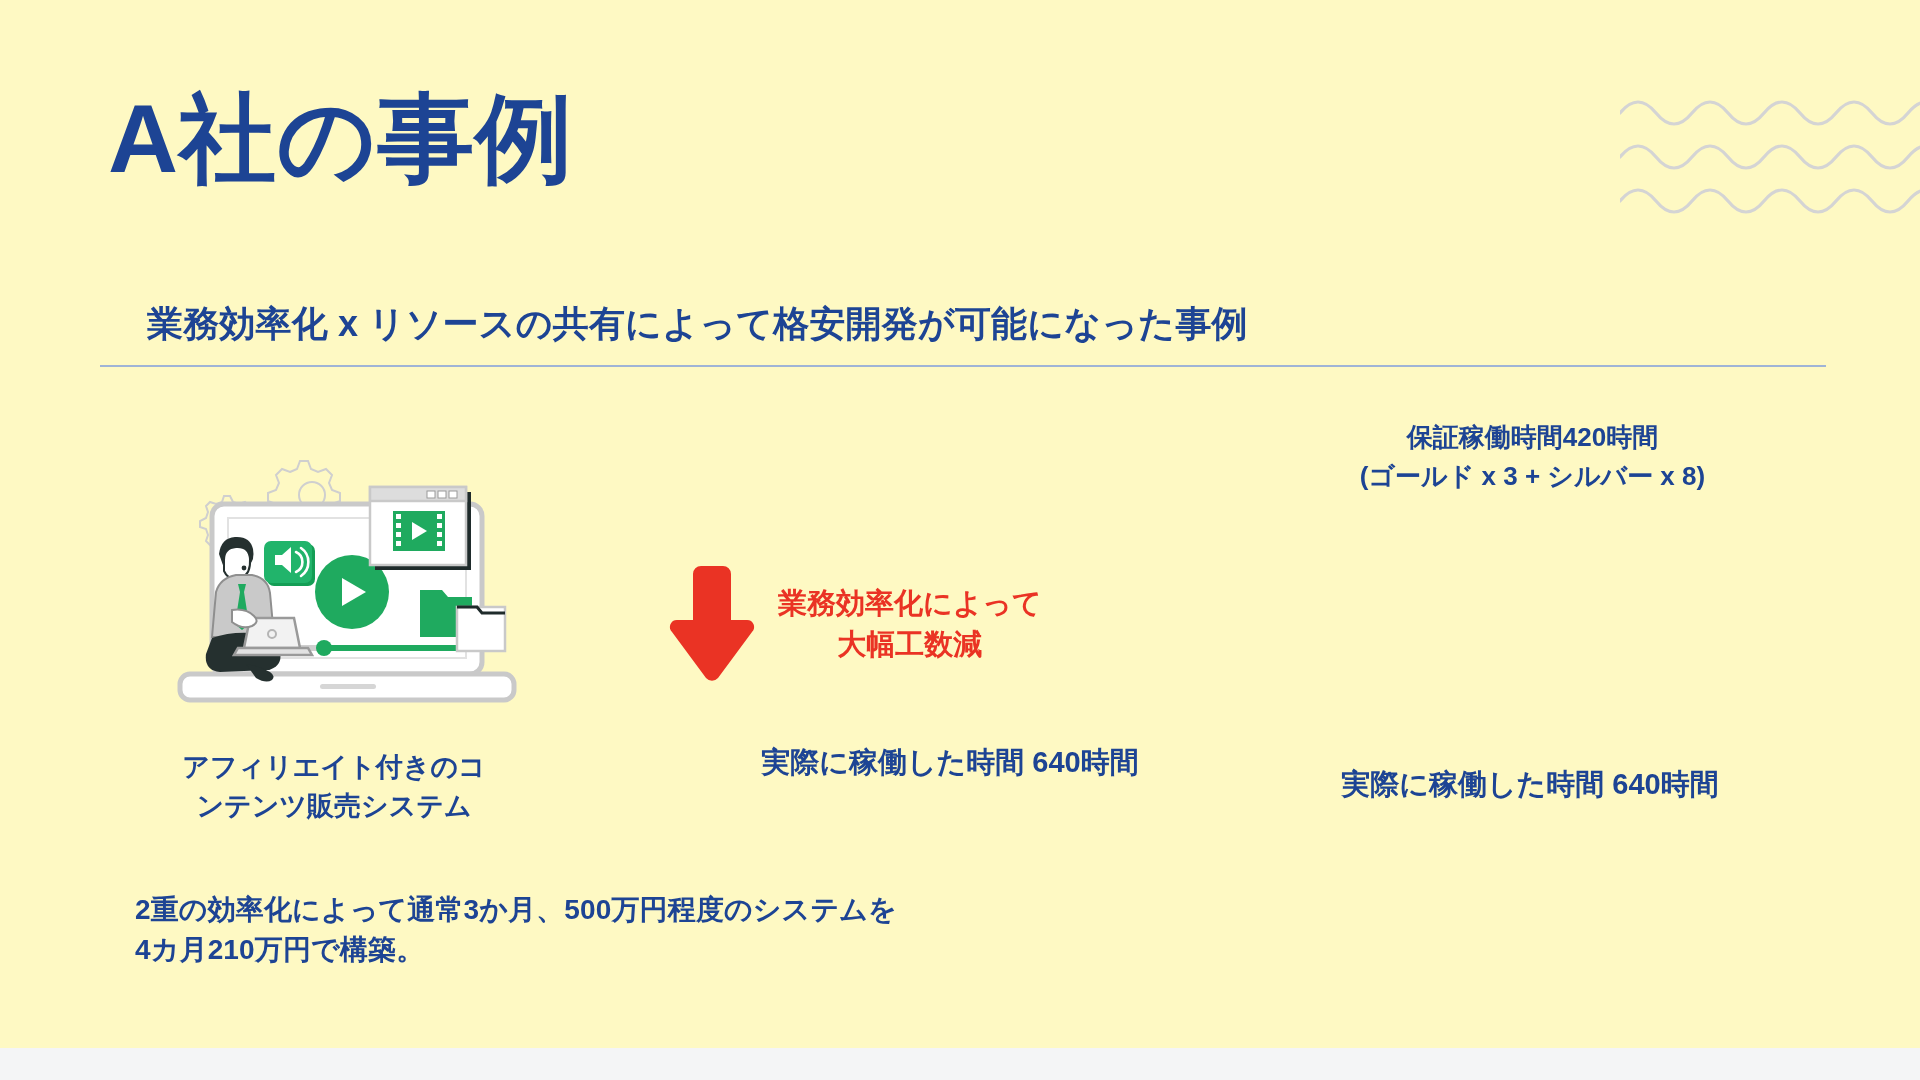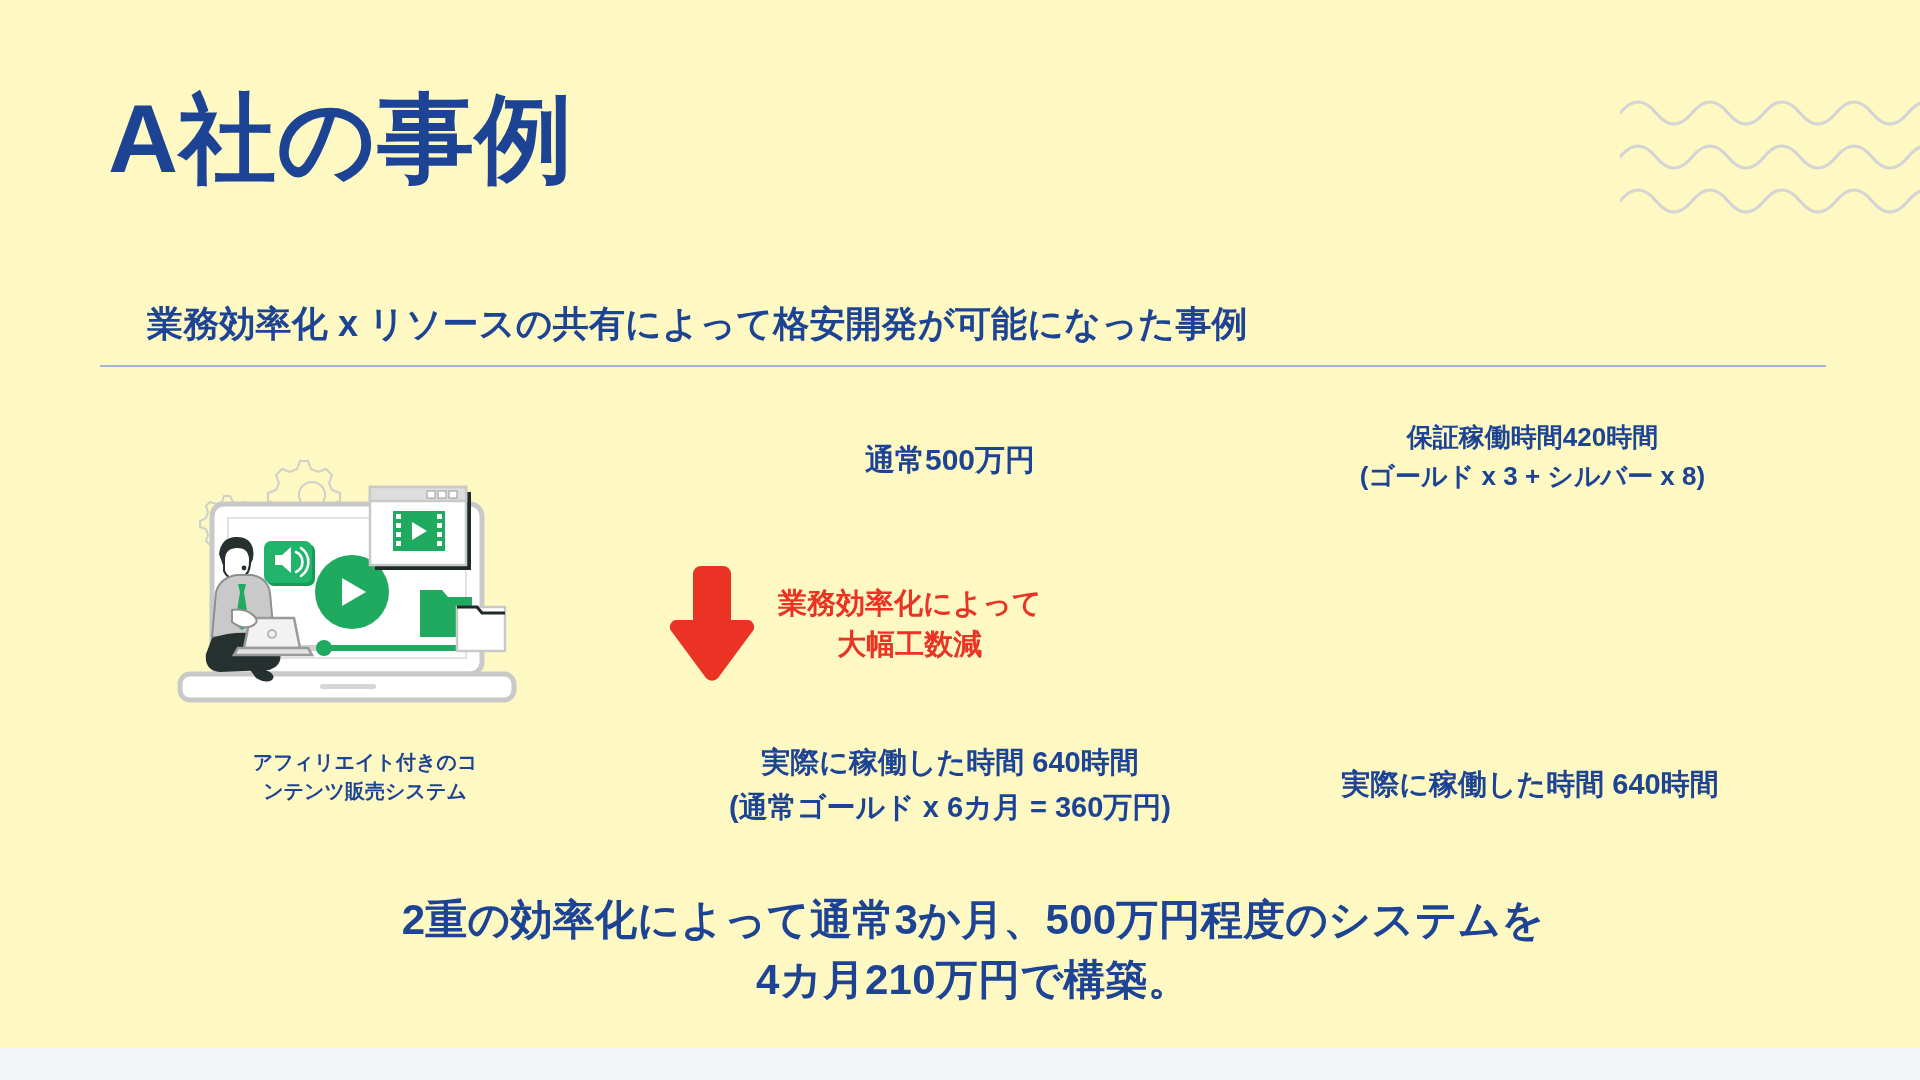--- a/index.html
+++ b/index.html
@@ -67,25 +67,25 @@
   .illus {
     position: absolute;
     left: 172px;
     top: 432px;
     width: 352px;
     height: 290px;
   }
 
   .caption-left {
     position: absolute;
-    left: 145px;
+    left: 114px;
     top: 748px;
     width: 440px;
     text-align: center;
-    font-size: 20px;
+    font-size: 27px;
     font-weight: 700;
     line-height: 1.45;
     color: #1d4494;
   }
 
   
   .mid-top {
     position: absolute;
     left: 660px;
     top: 440px;
@@ -153,25 +153,24 @@
     font-weight: 700;
     line-height: 1.42;
     color: #ea3324;
     white-space: nowrap;
     text-align: center;
   }
 
   
   .conclusion {
     position: absolute;
-    left: 123px;
+    left: 135px;
     top: 890px;
     width: 1700px;
-    text-align: center;
-    font-size: 42px;
+    font-size: 28px;
     font-weight: 700;
     line-height: 1.42;
     color: #1d4494;
     letter-spacing: 0.005em;
   }
 
   .ln { display: block; }
 </style>
 </head>
 <body>
@@ -273,35 +272,33 @@
         <path d="M60 178 q14 -2 22 6 q6 6 -2 10 q-10 4 -20 -4z" fill="#ffffff" stroke="#8f8f8f" stroke-width="2"></path>
       </g>
     </svg>
   </div>
 
   <div class="caption-left">
     <span class="ln">アフィリエイト付きのコ</span>
     <span class="ln">ンテンツ販売システム</span>
   </div>
 
-  <div class="mid-top">通常500万円</div>
 
   <div class="arrow-block b1">
     <svg class="arrow-icon" viewBox="0 0 92 128" xmlns="http://www.w3.org/2000/svg">
       <path d="M33 6 h26 a8 8 0 0 1 8 8 v46 h16 a7 7 0 0 1 5 12 l-34 46 a8 8 0 0 1 -12 0 l-34 -46 a7 7 0 0 1 5 -12 h16 v-46 a8 8 0 0 1 8 -8z" fill="#ea3324"></path>
     </svg>
     <div class="red-note">
       <span class="ln">業務効率化によって</span>
       <span class="ln">大幅工数減</span>
     </div>
   </div>
 
   <div class="mid-bottom">
     <span class="ln">実際に稼働した時間 640時間</span>
-    <span class="ln">(通常ゴールド x 6カ月 = 360万円)</span>
   </div>
 
   <div class="right-top">
     <span class="ln">保証稼働時間420時間</span>
     <span class="ln">(ゴールド x 3 + シルバー x 8)</span>
   </div>
 
 
   <div class="right-bottom">実際に稼働した時間 640時間</div>
 

